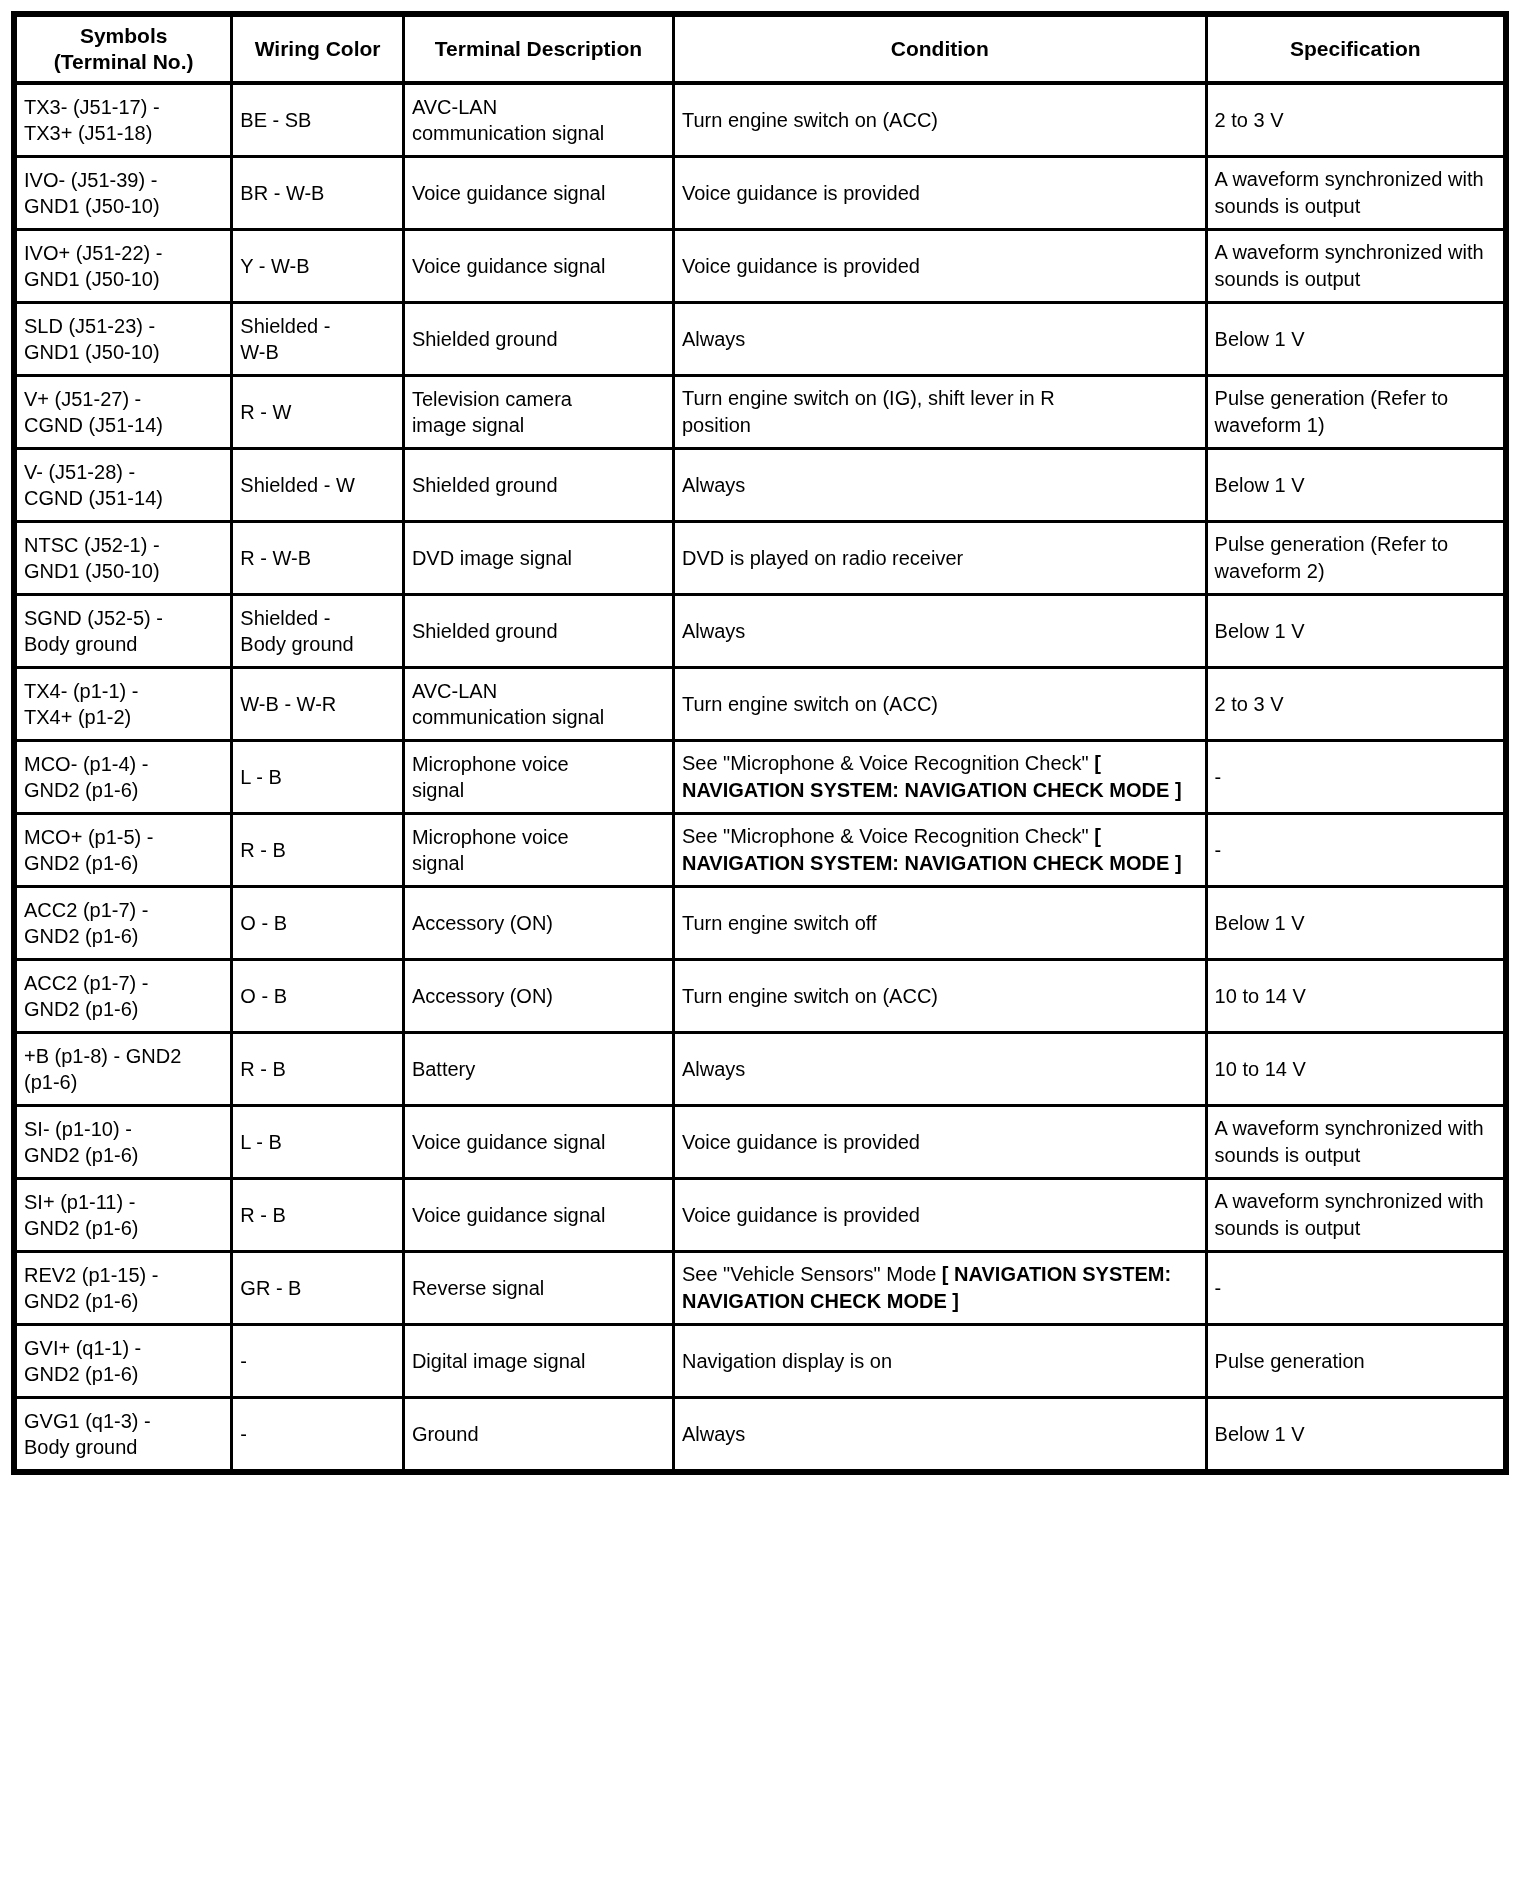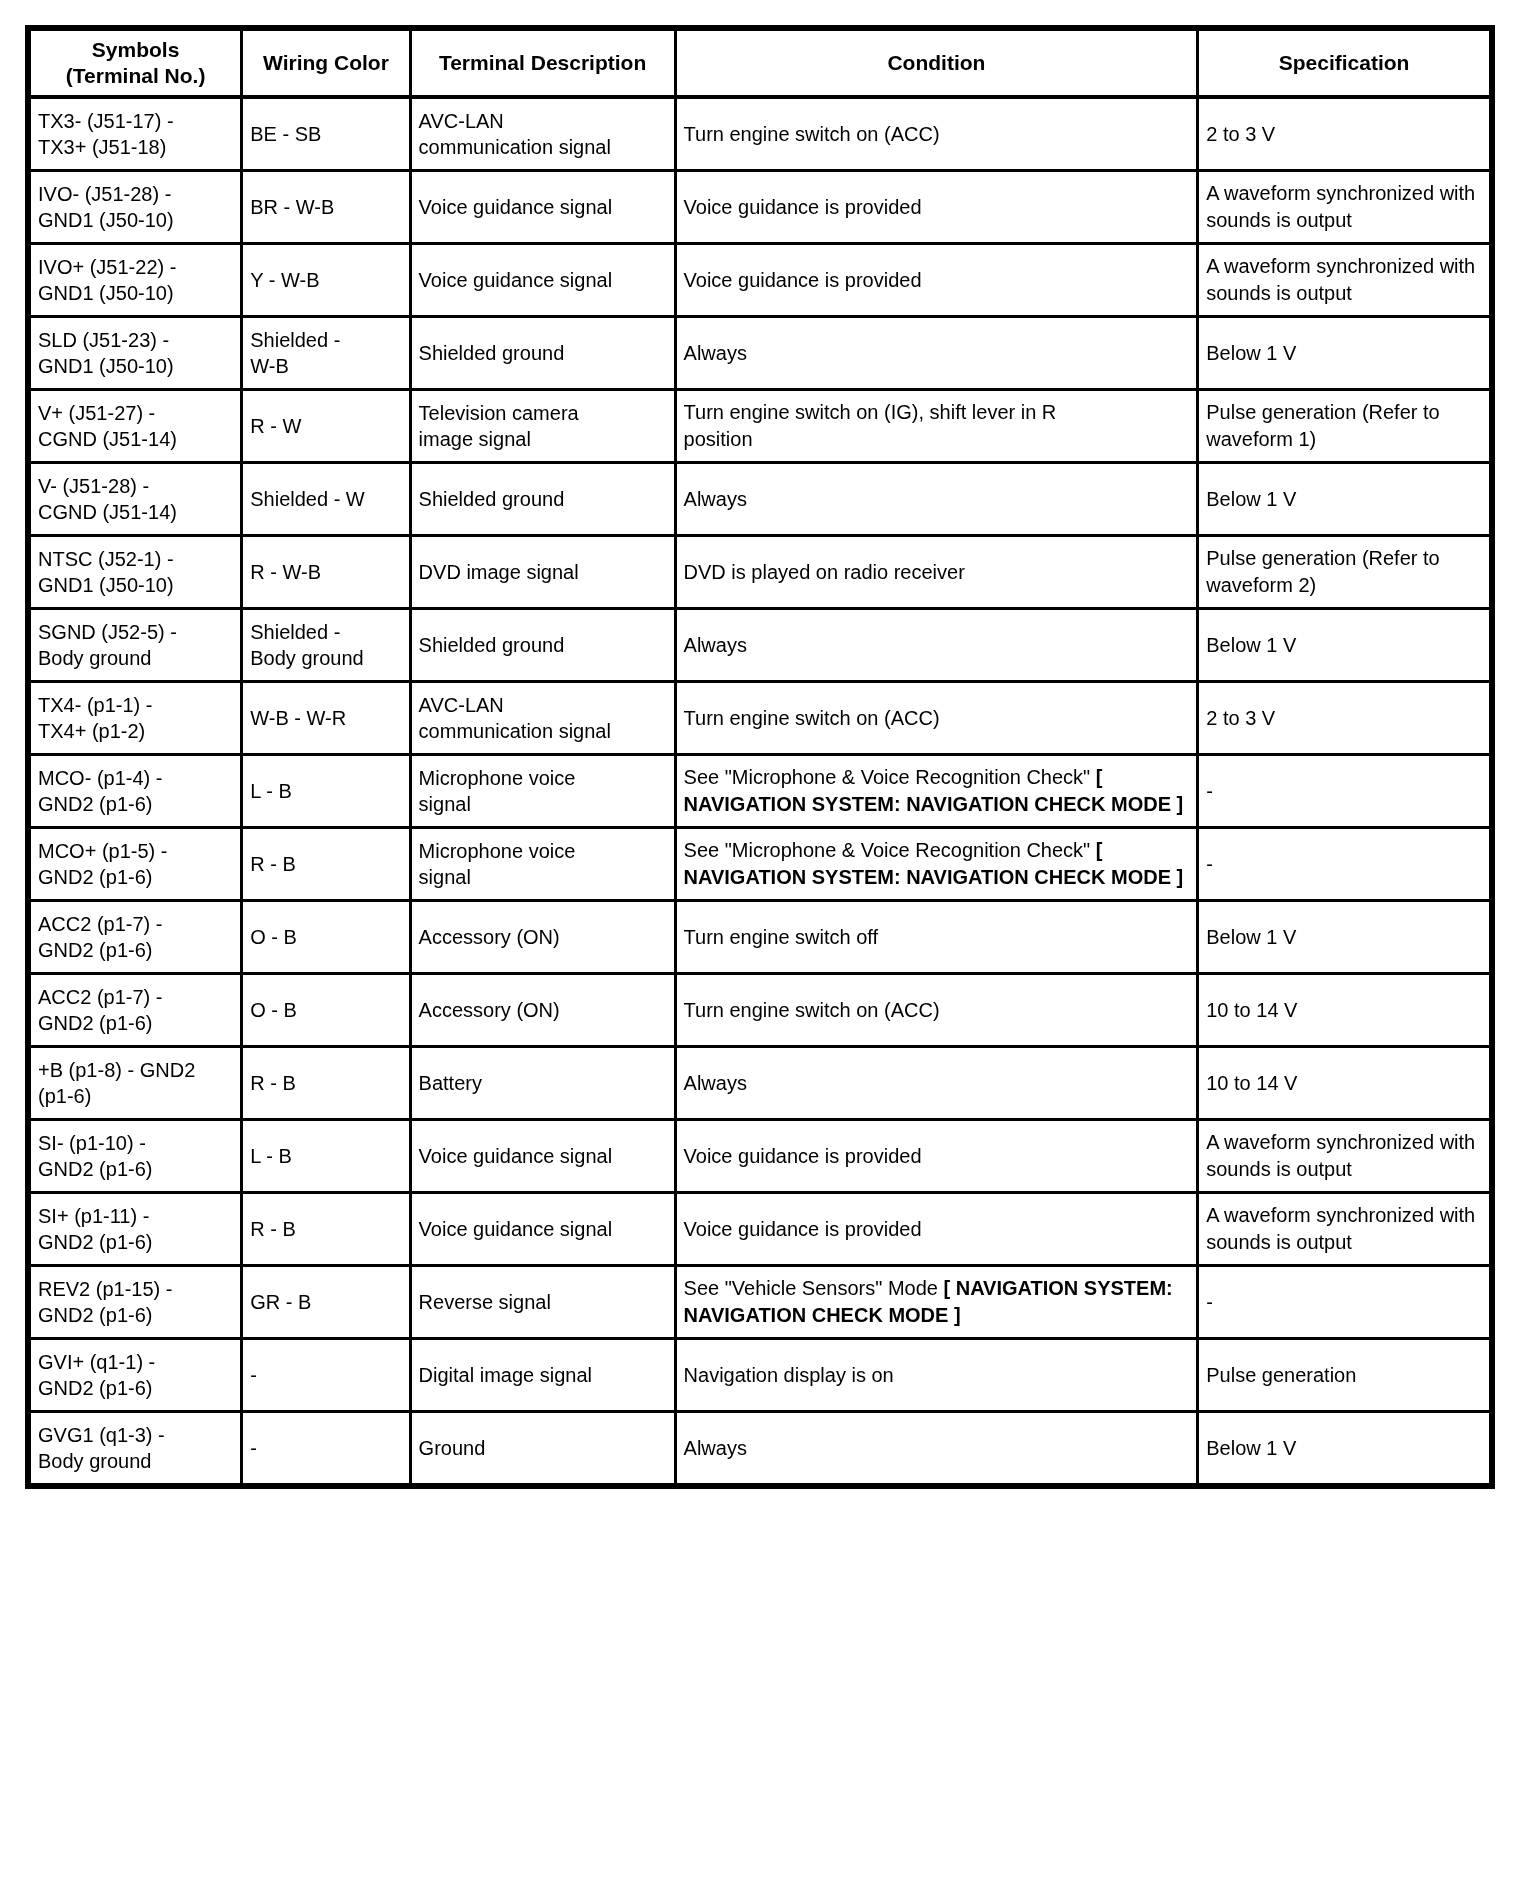--- a/index.html
+++ b/index.html
@@ -2,21 +2,21 @@
 <html><head>
 <meta charset="utf-8">
 <style>
   html, body { margin: 0; padding: 0; background: #ffffff; }
   body {
     width: 1520px;
     font-family: "Liberation Sans", sans-serif;
     color: #000000;
     -webkit-font-smoothing: antialiased;
   }
-  .page { padding: 25px; box-sizing: border-box; }
+  .page { padding: 11px; box-sizing: border-box; }
   table.term-table {
     border-collapse: collapse;
     table-layout: fixed;
     width: 100%;
     border: 6px solid #000000;
   }
   th, td {
     border: 3px solid #000000;
     padding: 4px 7px;
     font-size: 20px;
@@ -64,21 +64,21 @@
         <tr>
           <td class="sym">TX3- (J51-17) -
 TX3+ (J51-18)</td>
           <td class="wire">BE - SB</td>
           <td class="desc">AVC-LAN
 communication signal</td>
           <td class="cond"><span>Turn engine switch on (ACC)</span></td>
           <td class="spec">2 to 3 V</td>
         </tr>
         <tr>
-          <td class="sym">IVO- (J51-28) -
+          <td class="sym">IVO- (J51-39) -
 GND1 (J50-10)</td>
           <td class="wire">BR - W-B</td>
           <td class="desc">Voice guidance signal</td>
           <td class="cond"><span>Voice guidance is provided</span></td>
           <td class="spec">A waveform synchronized with sounds is output</td>
         </tr>
         <tr>
           <td class="sym">IVO+ (J51-22) -
 GND1 (J50-10)</td>
           <td class="wire">Y - W-B</td>

